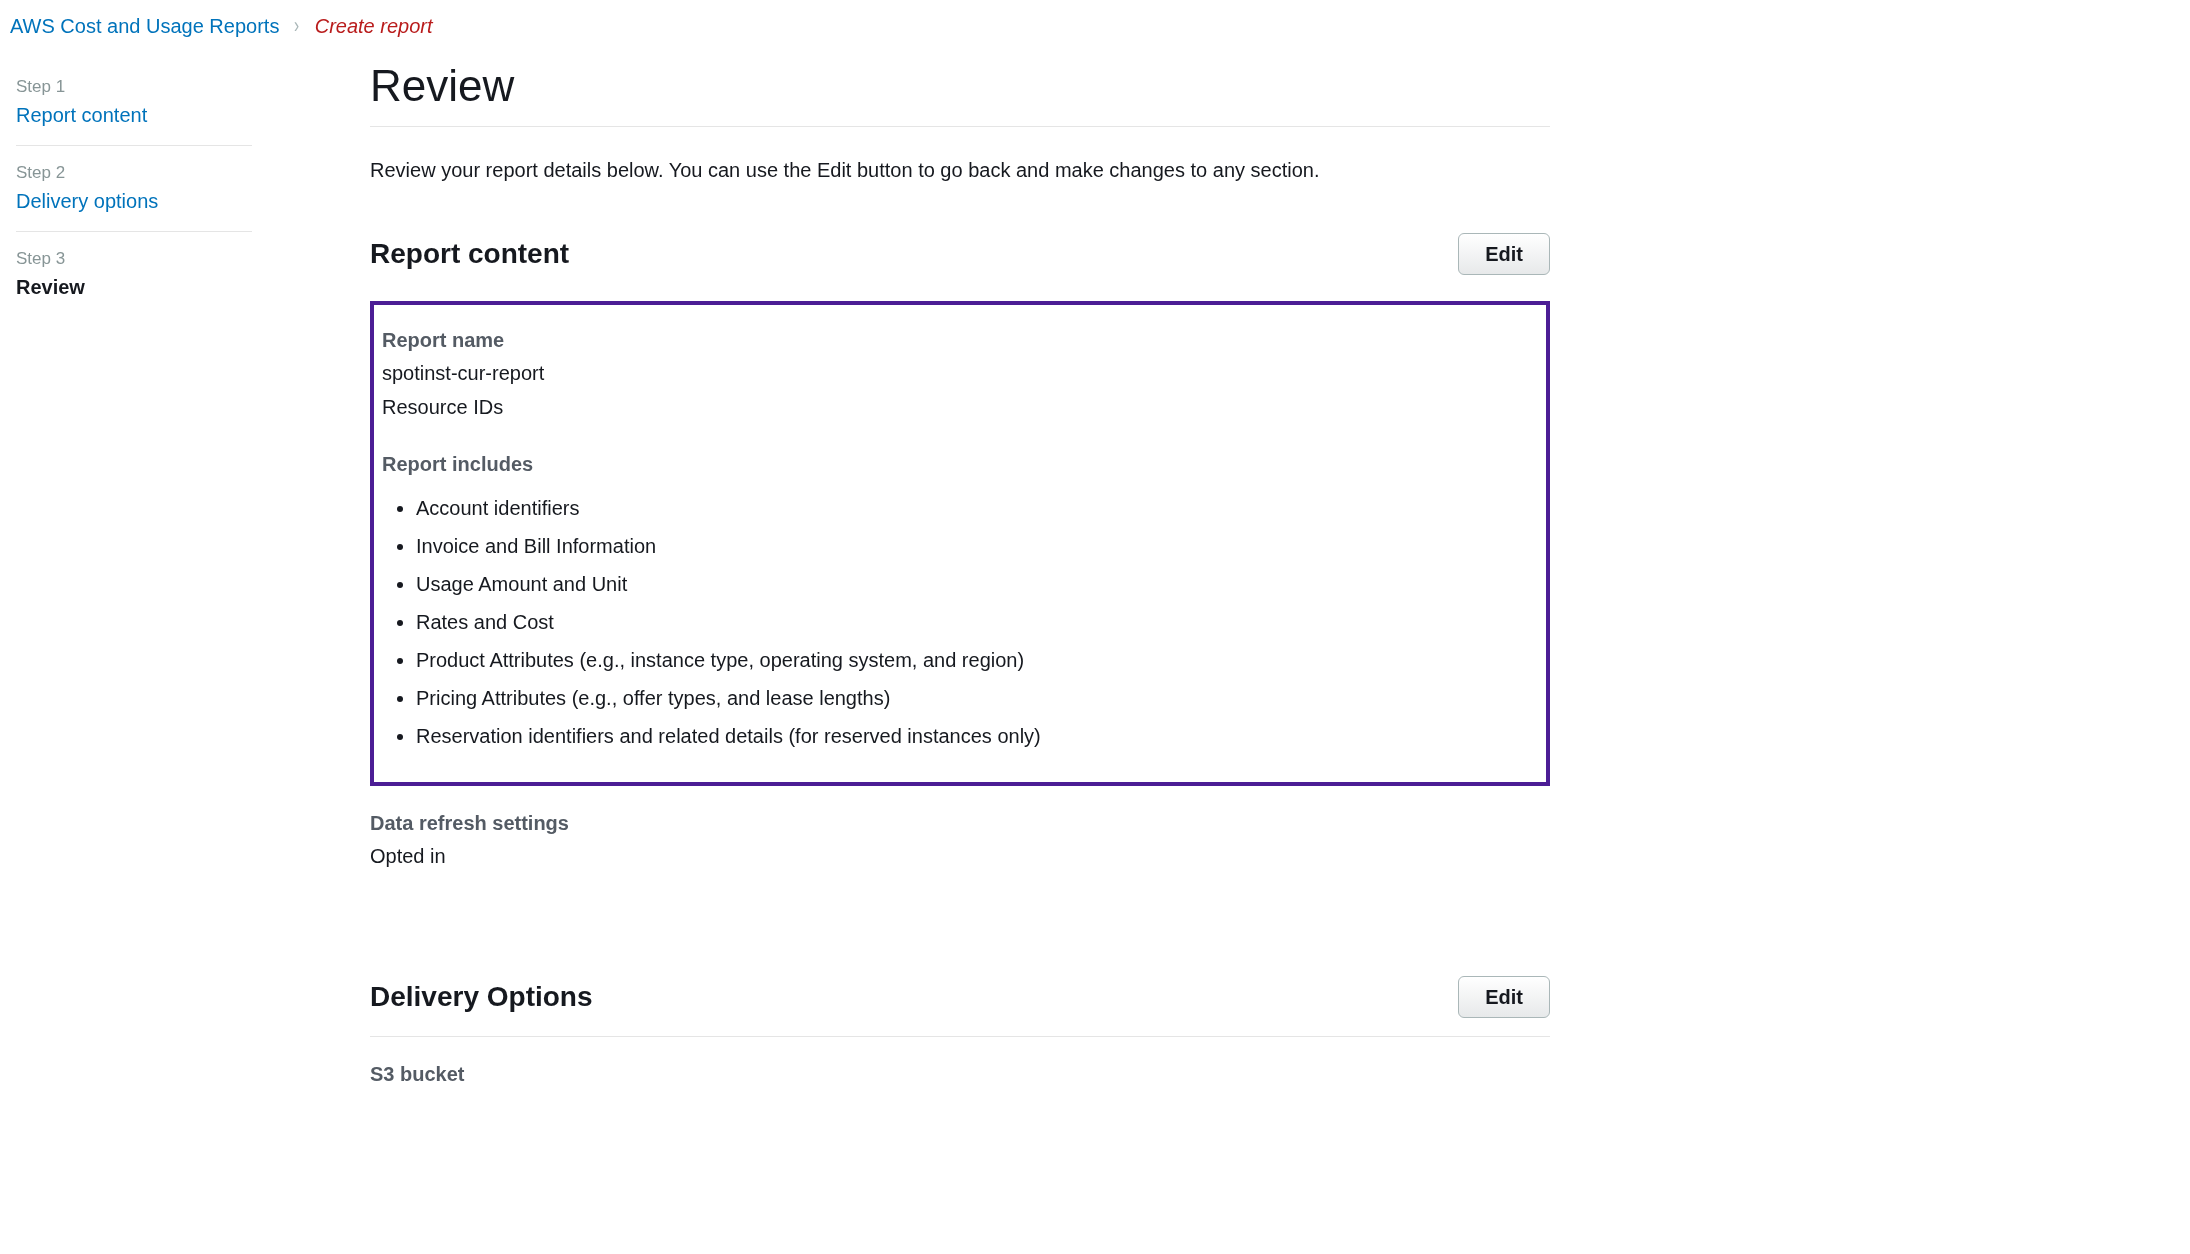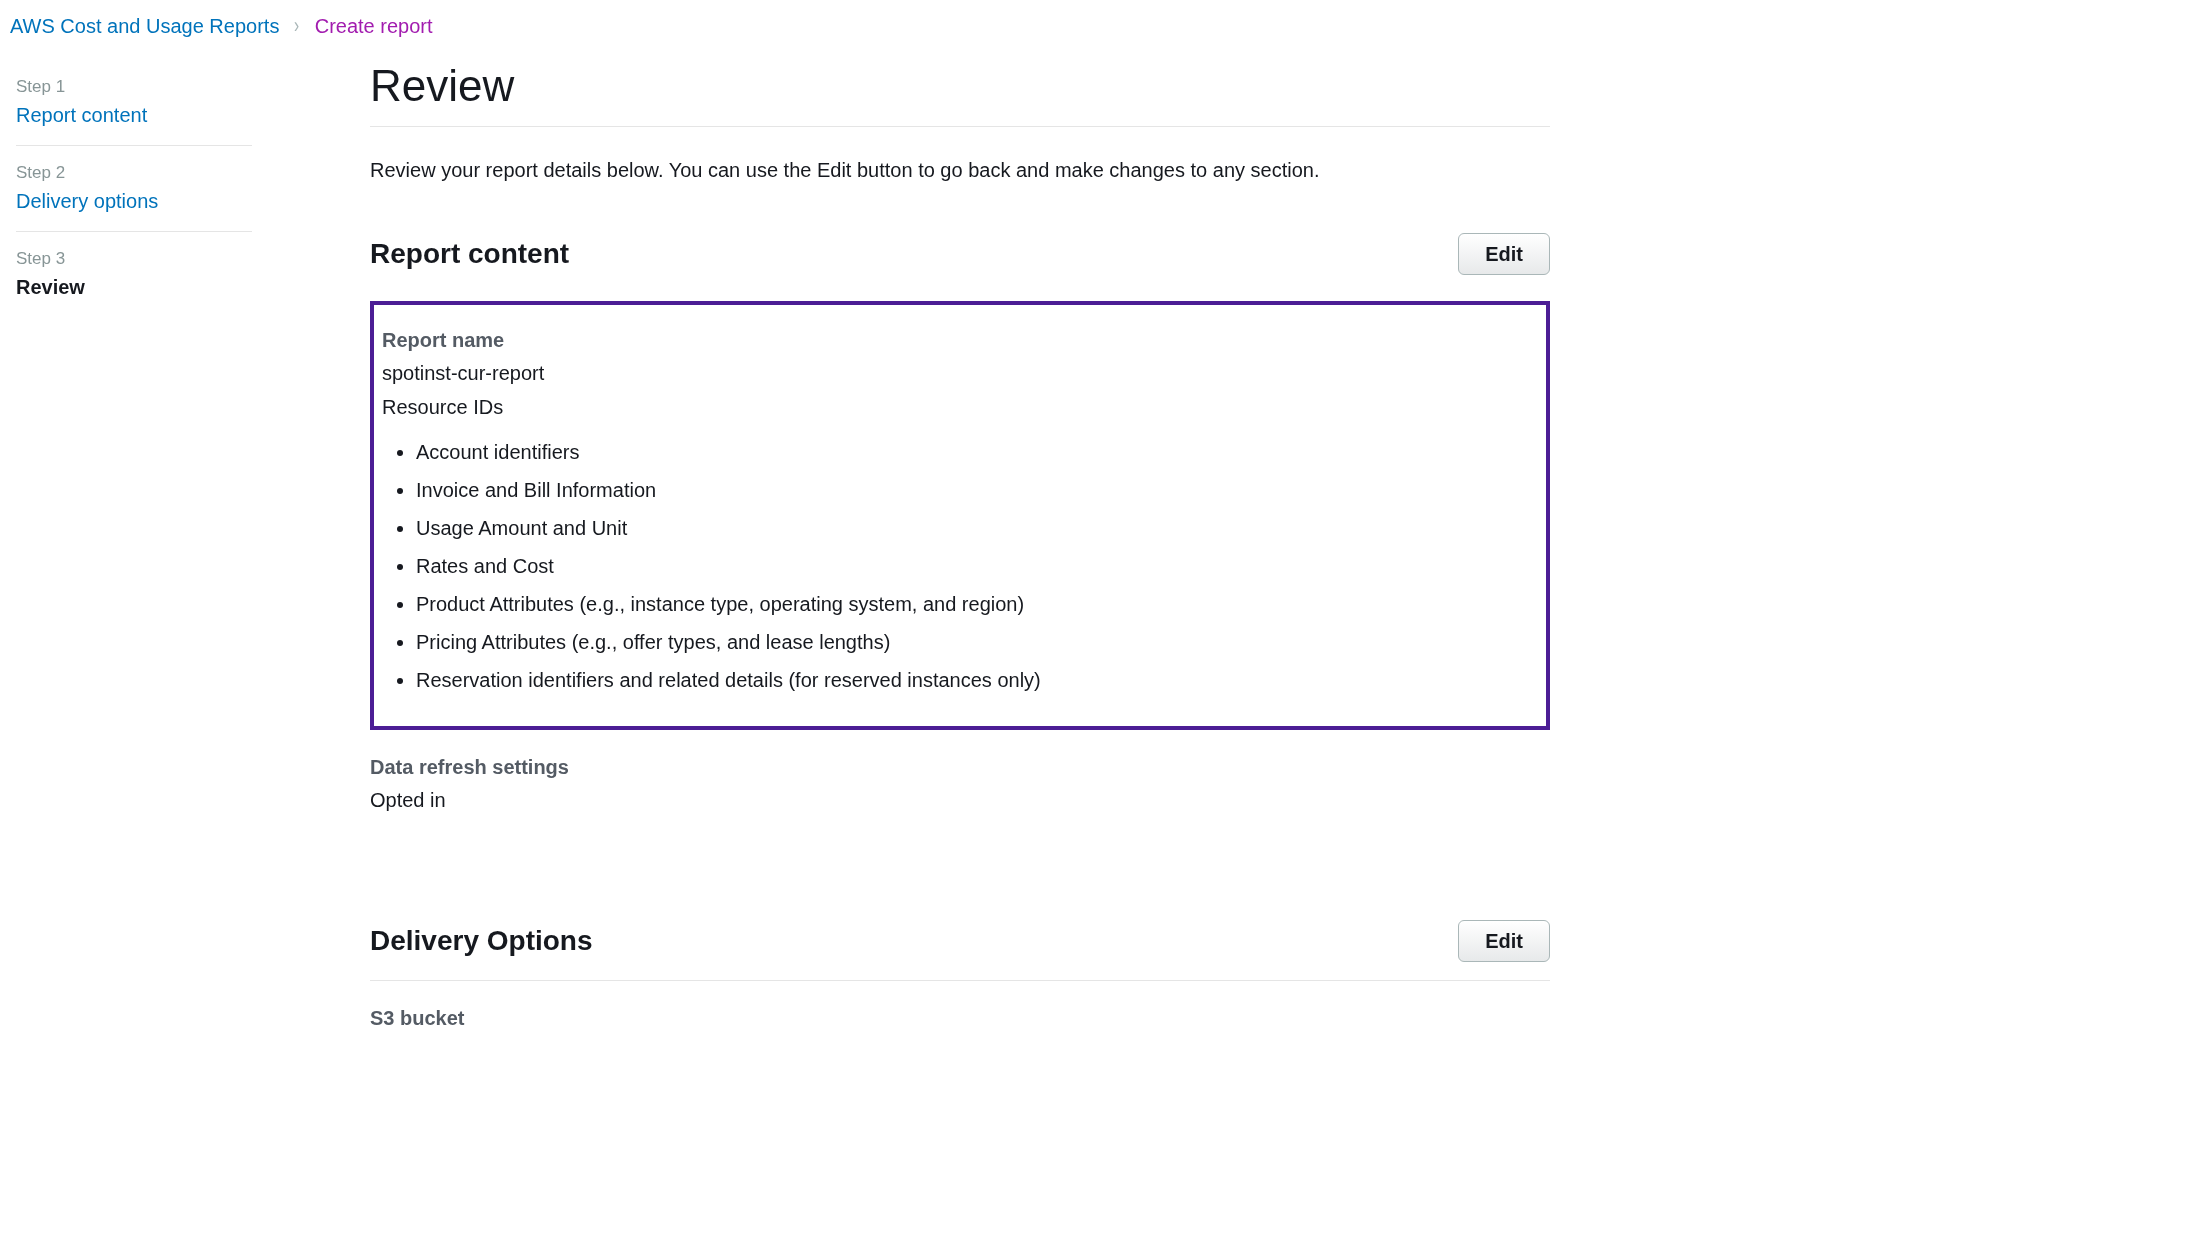--- a/index.html
+++ b/index.html
@@ -33,21 +33,22 @@
   }
   .breadcrumb .crumb-sep {
     color: #aab7b8;
     margin: 0 14px;
     font-size: 22px;
     line-height: 22px;
     transform: scaleX(0.7);
     display: inline-block;
   }
   .breadcrumb .crumb-current {
-    color: #a21caf;
+    color: #b91c1c;
+    font-style: italic;
   }
 
   
   .steps {
     position: absolute;
     left: 10px;
     top: 76px;
     width: 240px;
     margin-left: 6px;
   }
@@ -222,20 +223,21 @@
     <h2>Report content</h2>
     <button class="btn-edit">Edit</button>
   </div>
 
   <div class="highlight-box">
     <div class="field-label">Report name</div>
     <div class="field-value">spotinst-cur-report</div>
 
     <div class="field-value">Resource IDs</div>
 
+    <div class="field-label">Report includes</div>
     <ul class="includes">
       <li>Account identifiers</li>
       <li>Invoice and Bill Information</li>
       <li>Usage Amount and Unit</li>
       <li>Rates and Cost</li>
       <li>Product Attributes (e.g., instance type, operating system, and region)</li>
       <li>Pricing Attributes (e.g., offer types, and lease lengths)</li>
       <li>Reservation identifiers and related details (for reserved instances only)</li>
     </ul>
   </div>

